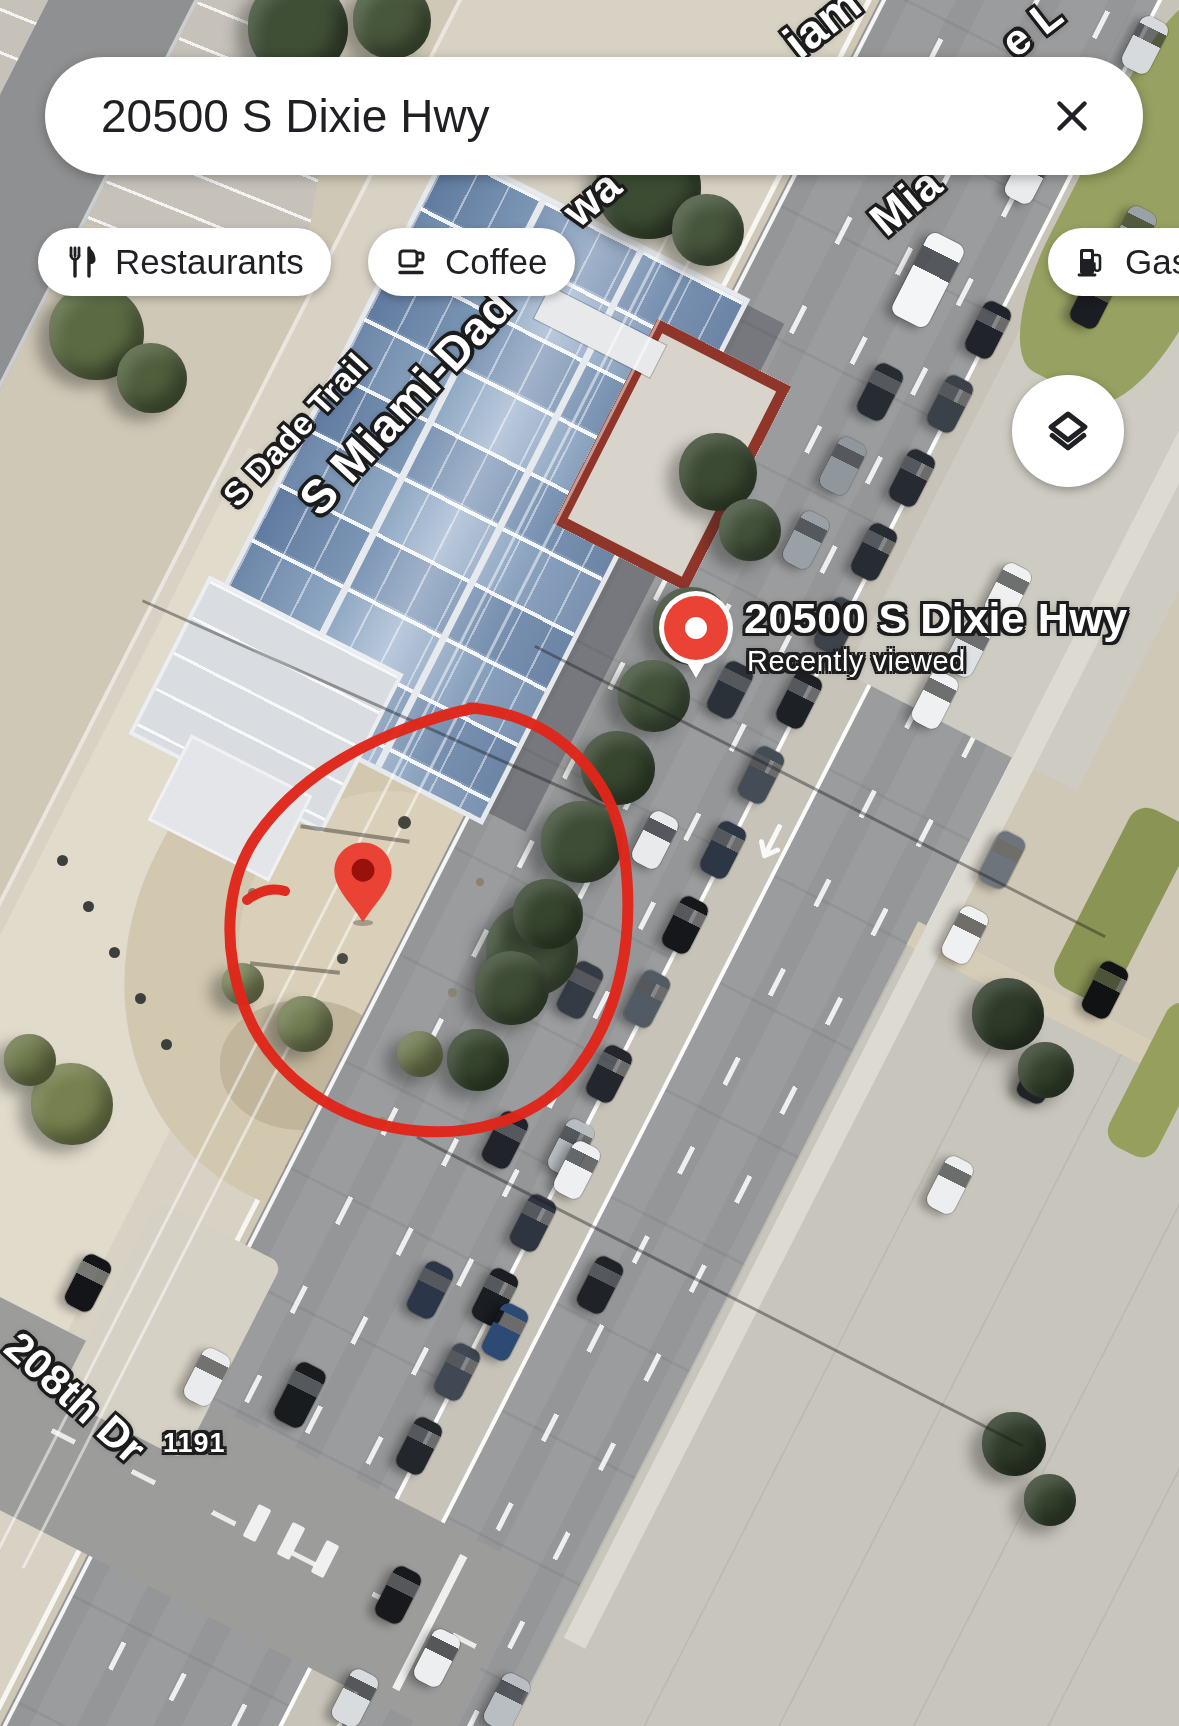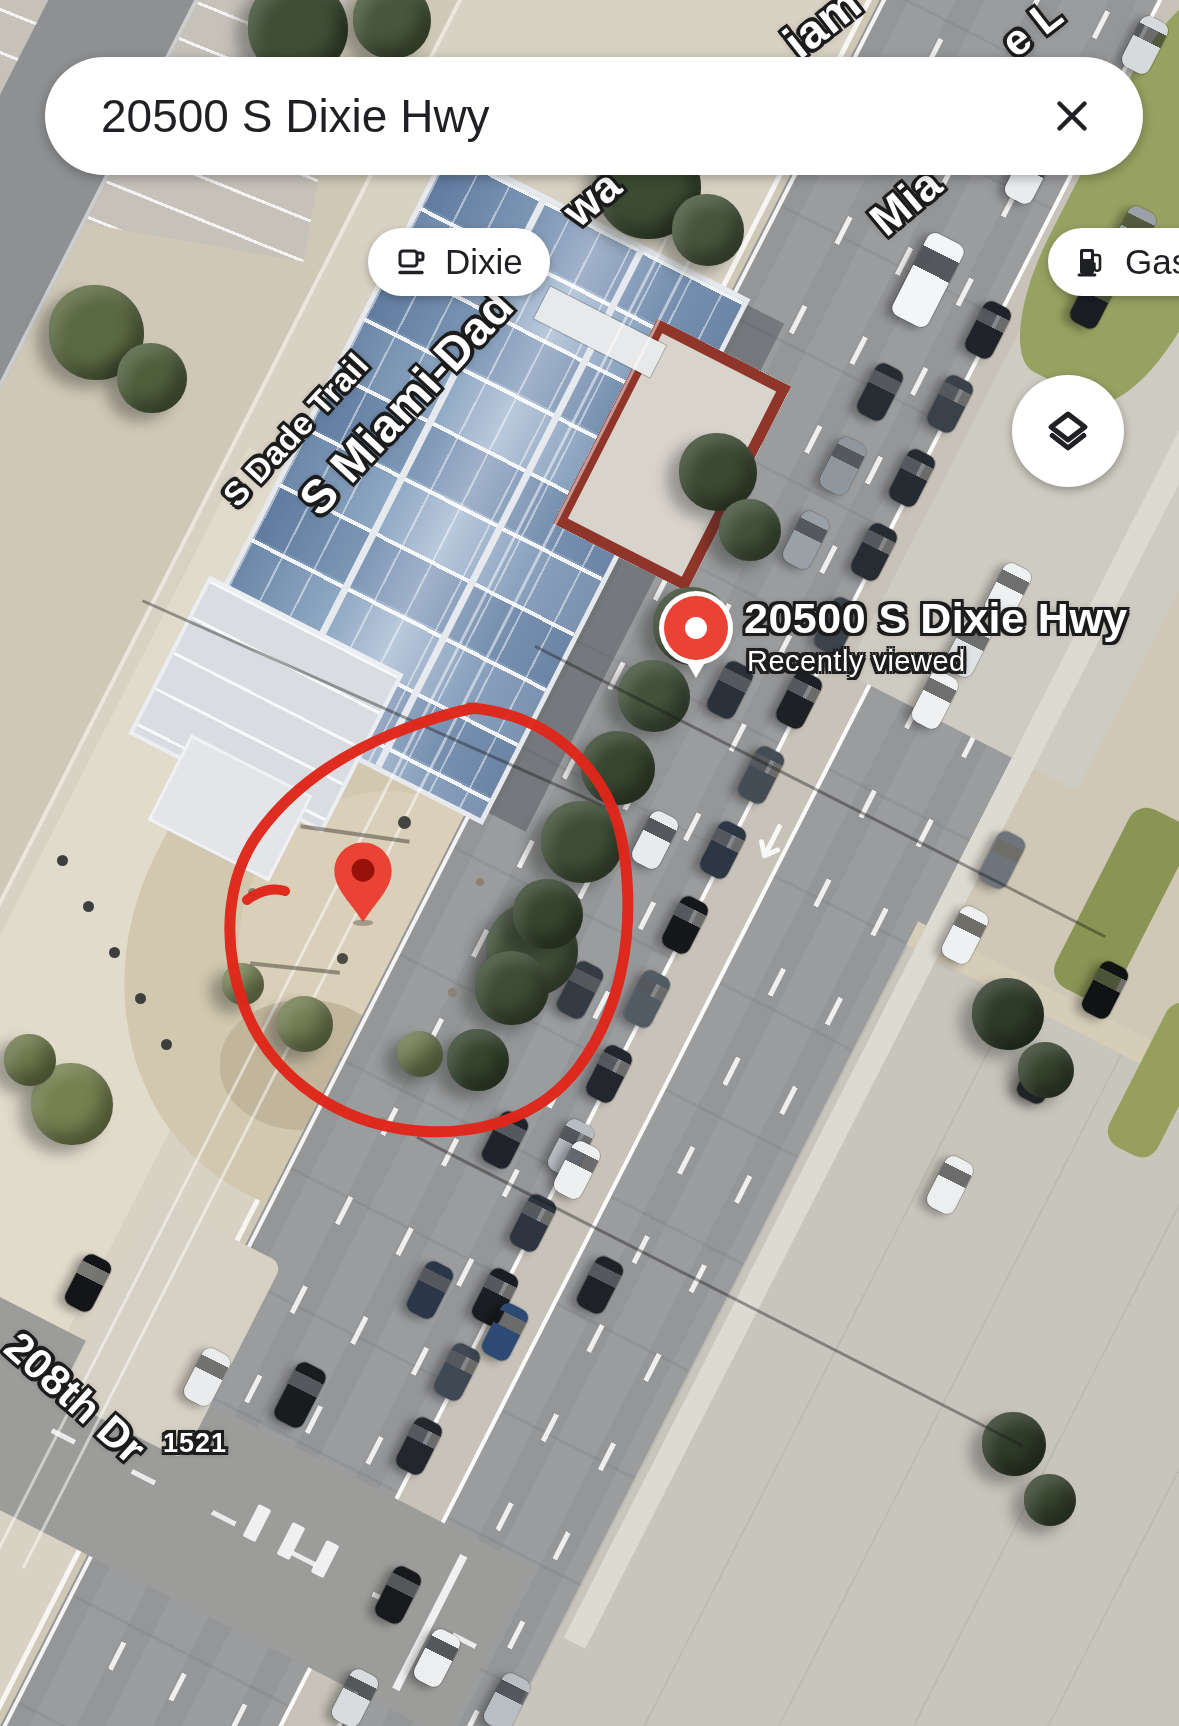--- a/index.html
+++ b/index.html
@@ -275,21 +275,21 @@
     <svg id="roadarrow" viewBox="0 0 28 46">
       <path d="M14 2 V32 M5 24 L14 35 L23 24" fill="none" stroke="#ffffff" stroke-width="5" stroke-linecap="round" stroke-linejoin="round"></path>
     </svg>
 
     <div class="maplabel" id="lbl-dade">S Dade Trail</div>
     <div class="maplabel" id="lbl-miami">S Miami-Dad</div>
     <div class="maplabel" id="lbl-iam">iam</div>
     <div class="maplabel" id="lbl-el">e L</div>
     <div class="maplabel" id="lbl-mia">Mia</div>
     <div class="maplabel" id="lbl-wa">wa</div>
-    <div class="maplabel" id="lbl-2193">1521</div>
+    <div class="maplabel" id="lbl-2193">1191</div>
     <div class="maplabel" id="lbl-208">208th Dr</div>
 
     <svg id="redpin" viewBox="0 0 40 54">
       <ellipse cx="20" cy="52" rx="6.5" ry="2" fill="rgba(0,0,0,.25)"></ellipse>
       <path d="M20 1.5 C9.8 1.5 2 9.6 2 19.6 c0 7.4 5.2 14.6 9.4 19.9 4.5 5.6 8.6 12 8.6 12 s4.1-6.4 8.6-12 C32.8 34.2 38 27 38 19.6 38 9.6 30.2 1.5 20 1.5 Z" fill="#EA4335"></path>
       <circle cx="20" cy="19" r="7.2" fill="#991209"></circle>
     </svg>
 
     <svg id="annotation" width="1179" height="1726" viewBox="0 0 1179 1726">
       <path d="M470 708 C548 714 612 768 624 852 C636 936 620 1012 578 1068 C536 1124 462 1140 396 1128 C328 1116 266 1070 243 1003 C221 941 227 878 258 834 C288 792 334 758 392 734 C424 721 450 712 476 708" fill="none" stroke="#E0261A" stroke-width="11" stroke-linecap="round" opacity=".97"></path>
@@ -306,28 +306,38 @@
 
   <div class="searchbar">
     <span class="q">20500 S Dixie Hwy</span>
     <button class="clearx" aria-label="clear">
       <svg width="46" height="46" viewBox="0 0 44 44">
         <path d="M10 10 L34 34 M34 10 L10 34" stroke="#202124" stroke-width="4.2" stroke-linecap="round"></path>
       </svg>
     </button>
   </div>
 
+  <button class="chip" id="chip-restaurants">
+    <svg width="36" height="36" viewBox="0 0 36 36">
+      <path d="M6 4 v8 M10 4 v8 M14 4 v8" stroke="#1f2023" stroke-width="2.8" fill="none" stroke-linecap="round"></path>
+      <path d="M6 11 a4 4.5 0 0 0 8 0" stroke="#1f2023" stroke-width="2.8" fill="none"></path>
+      <path d="M10 15 V32" stroke="#1f2023" stroke-width="3.4" stroke-linecap="round"></path>
+      <path d="M24 4 c5.5 2.5 6.5 9 6.5 12 0 2.5-2.6 4-4.6 4 h-1.9 z" fill="#1f2023"></path>
+      <path d="M24 4 V32" stroke="#1f2023" stroke-width="3.4" stroke-linecap="round"></path>
+    </svg>
+    <span>Restaurants</span>
+  </button>
 
   <button class="chip" id="chip-coffee">
     <svg width="36" height="36" viewBox="0 0 36 36">
       <rect x="5" y="7" width="17" height="15" rx="3" fill="none" stroke="#1f2023" stroke-width="3"></rect>
       <path d="M22 9 h4 a2 2 0 0 1 2 2 v3 a2 2 0 0 1 -2 2 h-4" fill="none" stroke="#1f2023" stroke-width="3"></path>
       <path d="M5 28.5 h22" stroke="#1f2023" stroke-width="3.4" stroke-linecap="round"></path>
     </svg>
-    <span>Dixie</span>
+    <span>Coffee</span>
   </button>
 
 
   <button class="chip" id="chip-gas">
     <svg width="36" height="36" viewBox="0 0 36 36">
       <rect x="5" y="5" width="14" height="25" rx="2" fill="#1f2023"></rect>
       <rect x="8" y="8" width="8" height="7" rx="1" fill="#ffffff"></rect>
       <path d="M19 11 h3.5 c1.4 0 2.5 1.1 2.5 2.5 V24 a2.8 2.8 0 0 1 -5.6 0 v-4.5" fill="none" stroke="#1f2023" stroke-width="2.6" stroke-linecap="round"></path>
       <path d="M4 31 h16" stroke="#1f2023" stroke-width="2.8" stroke-linecap="round"></path>
     </svg>

